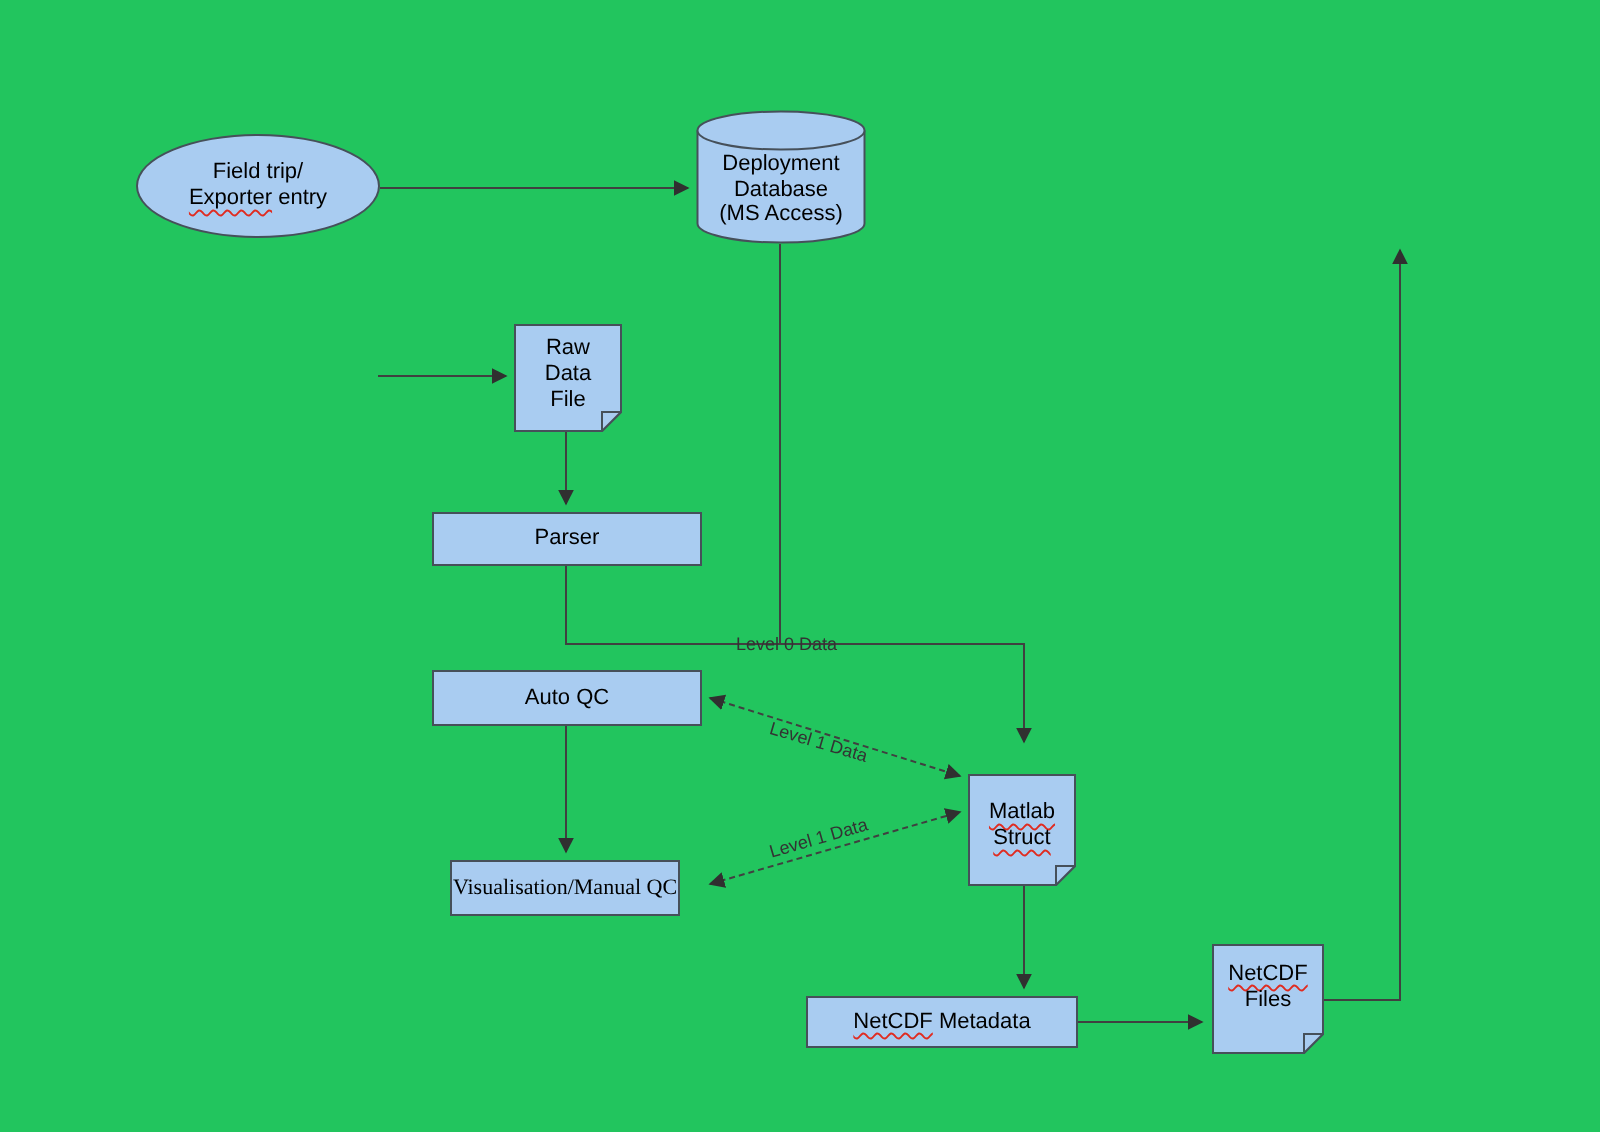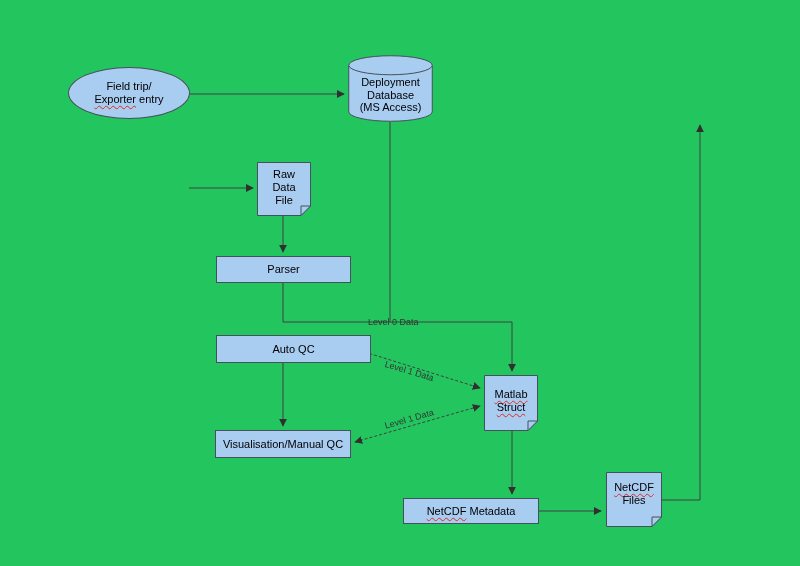--- a/index.html
+++ b/index.html
@@ -27,23 +27,23 @@
   #lbl-l1a{transform:rotate(16.5deg);transform-origin:center;}
   #lbl-l1b{transform:rotate(-16deg);transform-origin:center;}
 
   
   #n-fieldtrip{left:68px;top:67px;width:122px;height:52px;}
   #n-db{left:348px;top:55px;width:85px;height:67px;}
   #n-emii{left:631px;top:69px;width:122px;height:52px;}
   #n-sensor{left:68px;top:163px;width:121px;height:50px;}
   #n-rawfile{left:257px;top:162px;width:54px;height:54px;}
   #n-parser{left:216px;top:256px;width:135px;height:27px;}
-  #n-autoqc{left:216px;top:335px;width:155px;height:28px;}
-  #n-visqc{left:215px;top:430px;width:136px;height:28px;}
-  #n-matlab{left:484px;top:375px;width:54px;height:56px;padding-left:23px;}
+  #n-autoqc{left:216px;top:335px;width:135px;height:28px;}
+  #n-visqc{left:225px;top:430px;width:115px;height:28px;font-family:Liberation Serif, serif;}
+  #n-matlab{left:484px;top:387px;width:54px;height:56px;padding-left:23px;}
   #n-exporter{left:403px;top:498px;width:136px;height:26px;}
   #n-files{left:606px;top:472px;width:56px;height:55px;}
   #n-files .doc-text{bottom:12px;}
   #n-rawfile .doc-text{bottom:4px;}
   #n-matlab .doc-text{bottom:4px;}
   #lbl-l0{left:368px;top:317px;}
   #lbl-l1a{left:384px;top:366px;}
   #lbl-l1b{left:384px;top:414px;}
 </style>
 </head>

